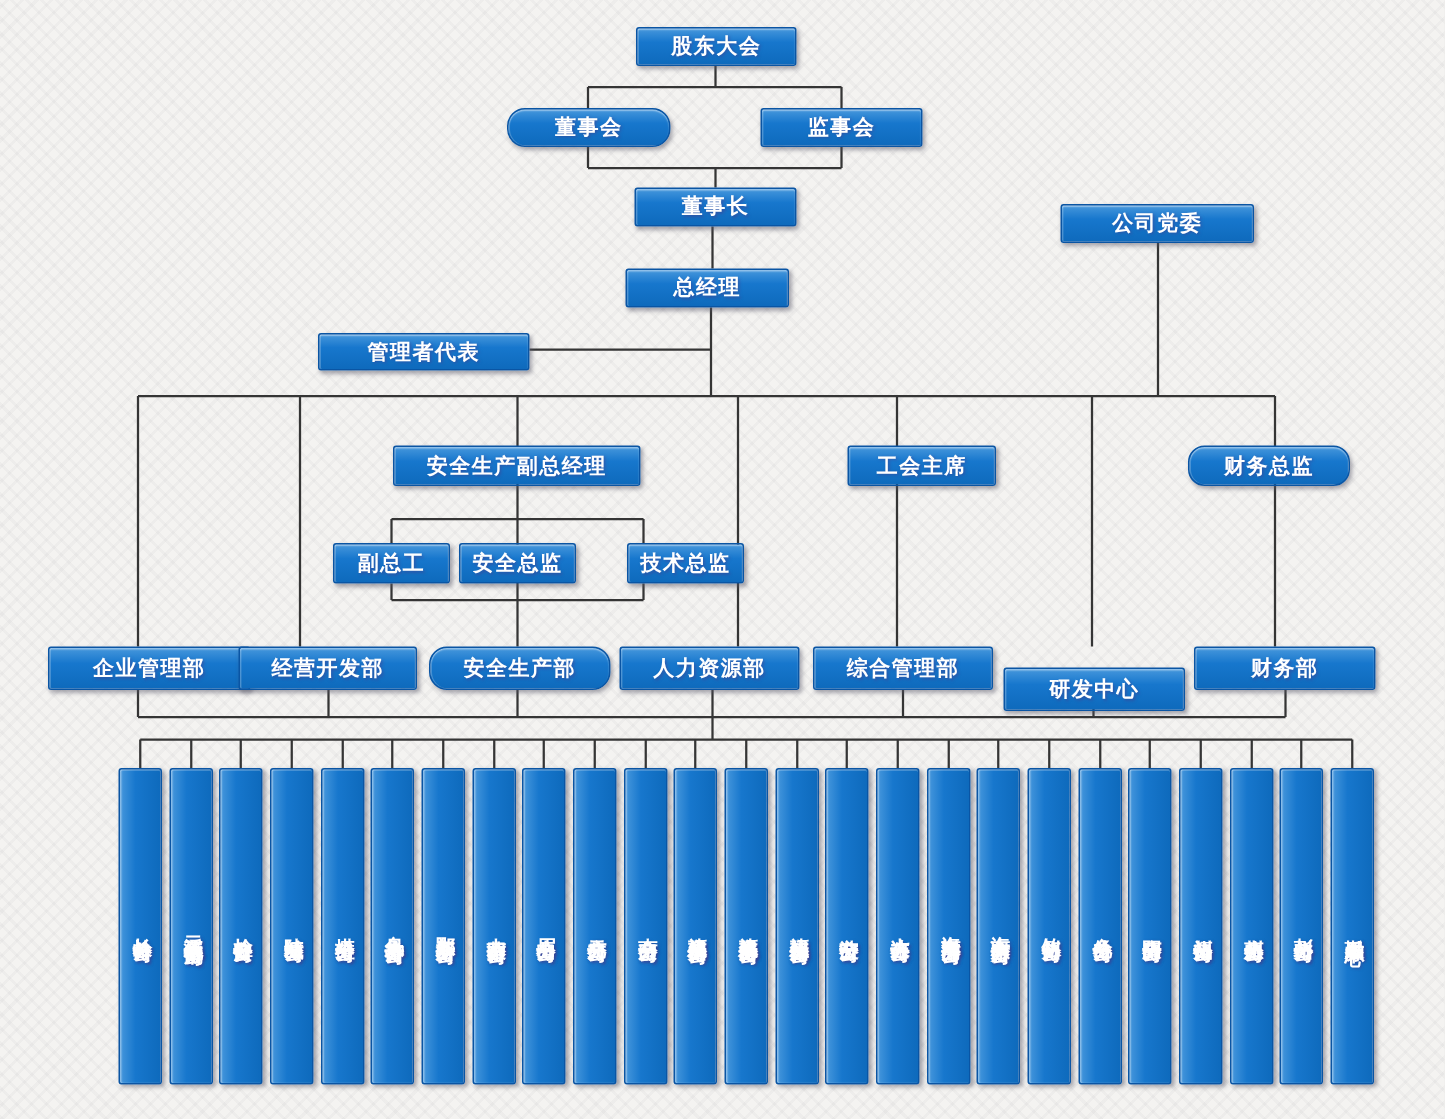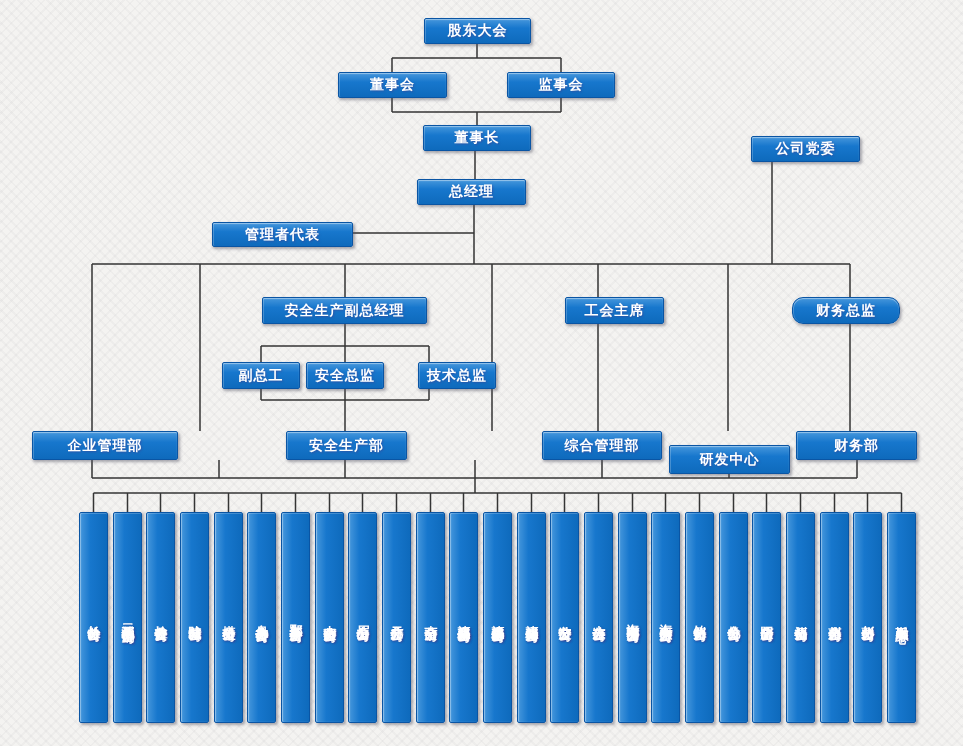--- a/index.html
+++ b/index.html
@@ -45,37 +45,39 @@
       <path d="M477 44V58M392 58H561M392 58V72M561 58V72M392 98V112M561 98V112M392 112H561M477 112V125M475 151V179M474 205V264M353 233H474M772 162V264"></path>
       <path d="M92 264H850M92 264V431M200 264V431M345 264V431M492 264V431M598 264V431M728 264V431M850 264V431"></path>
       <path d="M261 346H429M261 346V362M429 346V362M261 389V400M429 389V400M261 400H429"></path>
       <path d="M92 460V478M219 460V478M345 460V478M475 460V493M602 460V478M729 460V478M857 460V478M92 478H857"></path>
       <path d="M93.5 493H901.5"></path>
       <path d="M93.5 493V512M127.5 493V512M160.5 493V512M194.5 493V512M228.5 493V512M261.5 493V512M295.5 493V512M329.5 493V512M362.5 493V512M396.5 493V512M430.5 493V512M463.5 493V512M497.5 493V512M531.5 493V512M564.5 493V512M598.5 493V512M632.5 493V512M665.5 493V512M699.5 493V512M733.5 493V512M766.5 493V512M800.5 493V512M834.5 493V512M867.5 493V512M901.5 493V512"></path>
     </g>
   </svg>
 
   <div class="node" style="left:424px;top:18px;width:107px;height:26px;">股东大会</div>
-  <div class="node" style="left:338px;top:72px;width:109px;height:26px;">董事会</div>
+  <div class="node" style="left:338px;top:72px;width:109px;height:26px;border-radius:12px;">董事会</div>
   <div class="node" style="left:507px;top:72px;width:108px;height:26px;">监事会</div>
   <div class="node" style="left:423px;top:125px;width:108px;height:26px;">董事长</div>
-  <div class="node" style="left:707px;top:136px;width:109px;height:26px;margin-left:44px;">公司党委</div>
+  <div class="node" style="left:707px;top:136px;width:129px;height:26px;">公司党委</div>
   <div class="node" style="left:417px;top:179px;width:109px;height:26px;">总经理</div>
   <div class="node" style="left:212px;top:222px;width:141px;height:25px;">管理者代表</div>
 
   <div class="node" style="left:262px;top:297px;width:165px;height:27px;">安全生产副总经理</div>
   <div class="node" style="left:565px;top:297px;width:99px;height:27px;">工会主席</div>
   <div class="node" style="left:792px;top:297px;width:108px;height:27px;border-radius:11px;">财务总监</div>
 
   <div class="node" style="left:222px;top:362px;width:78px;height:27px;">副总工</div>
   <div class="node" style="left:306px;top:362px;width:78px;height:27px;">安全总监</div>
   <div class="node" style="left:390px;top:362px;width:78px;height:27px;margin-left:28px;">技术总监</div>
 
-  <div class="node" style="left:32px;top:431px;width:146px;height:29px;">企业管理部</div>
-  <div class="node" style="left:286px;top:431px;width:121px;height:29px;">安全生产部</div>
+  <div class="node" style="left:32px;top:431px;width:135px;height:29px;">企业管理部</div>
+  <div class="node" style="left:159px;top:431px;width:119px;height:29px;">经营开发部</div>
+  <div class="node" style="left:286px;top:431px;width:121px;height:29px;border-radius:12px;">安全生产部</div>
+  <div class="node" style="left:413px;top:431px;width:120px;height:29px;">人力资源部</div>
   <div class="node" style="left:542px;top:431px;width:120px;height:29px;">综合管理部</div>
   <div class="node" style="left:669px;top:445px;width:121px;height:29px;">研发中心</div>
   <div class="node" style="left:796px;top:431px;width:121px;height:29px;text-align:center;">财务部</div>
 
   <div class="node vnode" style="left:79px;top:512px;width:29px;height:211px;">长岭分公司</div>
   <div class="node vnode" style="left:113px;top:512px;width:29px;height:211px;">云溪催化剂分公司</div>
   <div class="node vnode" style="left:146px;top:512px;width:29px;height:211px;">检安分公司</div>
   <div class="node vnode" style="left:180px;top:512px;width:29px;height:211px;">陆城分公司</div>
   <div class="node vnode" style="left:214px;top:512px;width:29px;height:211px;">塔维分公司</div>
   <div class="node vnode" style="left:247px;top:512px;width:29px;height:211px;">乌鲁木齐分公司</div>

